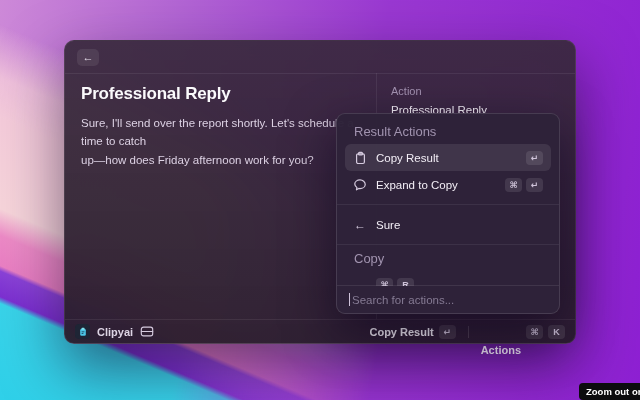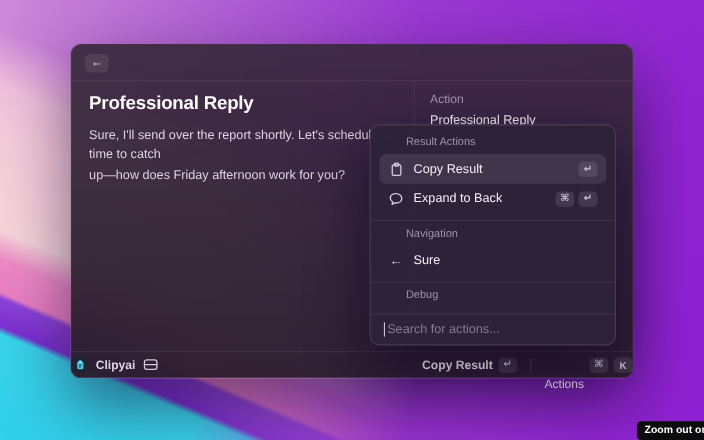--- a/index.html
+++ b/index.html
@@ -48,41 +48,41 @@
   .main-pane{flex:1 1 auto;padding:11px 16px 0 16px;min-width:0;}
   .page-title{font-size:17px;font-weight:700;letter-spacing:-.2px;color:#fbfafc;margin:0 0 10px 0;}
   .body-text{font-size:11.5px;line-height:1.6;color:#ddd2e4;max-width:364px;}
   .v-divider{width:1px;background:rgba(255,255,255,.07);}
   .side-pane{width:170px;flex:0 0 auto;padding:12px 14px;}
   .pane-label{font-size:11px;color:#a493b2;margin-bottom:7px;}
   .pane-value{font-size:11.5px;color:#f2edf5;font-weight:500;}
   
   .status-bar{position:absolute;left:0;right:0;bottom:0;height:24px;
     border-top:1px solid rgba(255,255,255,.07);
-    display:flex;align-items:center;padding:0 0;box-sizing:border-box;gap:7px;}
+    display:flex;align-items:center;padding:0 10px;box-sizing:border-box;gap:7px;}
   .app-logo{width:15px;height:15px;border-radius:4px;background:#1e2535;
     display:flex;align-items:center;justify-content:center;flex:0 0 auto;}
   .app-name{font-size:11px;font-weight:600;color:#ded5e5;}
   .bar-spacer{flex:1 1 auto;}
   .bar-group{display:flex;align-items:center;gap:5px;}
   .bar-label{font-size:11px;font-weight:600;color:#f1ecf4;}
-  .bar-label.dim{color:#d9cfe0;font-weight:400;margin-top:36px;}
+  .bar-label.dim{color:#d9cfe0;font-weight:700;margin-top:36px;}
   .key{min-width:11px;height:14px;padding:0 3px;border-radius:4px;background:rgba(255,255,255,.10);
     color:#cfc3d9;font-size:9px;display:flex;align-items:center;justify-content:center;font-weight:600;}
   .bar-sep{width:1px;height:12px;background:rgba(255,255,255,.14);margin:0 5px;}
   
   .action-panel{
     position:absolute;left:336px;top:113px;width:224px;height:201px;
     border-radius:9px;background:rgba(46,35,57,.98);
     border:1px solid rgba(255,255,255,.12);
     box-shadow:0 18px 50px rgba(10,0,25,.55);
     box-sizing:border-box;overflow:hidden;color:#efe9f3;
   }
   .ap-list{position:absolute;top:0;left:0;right:0;bottom:27px;overflow:hidden;padding:7px 8px 0 8px;}
-  .ap-section-title{font-size:10px;color:#a193af;margin:3px 8px 5px 24px;}
+  .ap-section-title{font-size:13px;color:#a193af;margin:3px 8px 5px 9px;}
   .ap-row{height:27px;border-radius:6px;display:flex;align-items:center;gap:9px;padding:0 8px;}
   .ap-row.selected{background:rgba(255,255,255,.09);}
   .ap-row .icn{width:14px;height:14px;display:flex;align-items:center;justify-content:center;color:#d6cbdf;flex:0 0 auto;font-size:12px;}
   .ap-row .lbl{font-size:11.5px;font-weight:500;color:#f3eef6;flex:1 1 auto;}
   .ap-keys{display:flex;gap:4px;}
   .ap-divider{height:1px;background:rgba(255,255,255,.07);margin:6px -8px;}
   .ap-search{position:absolute;left:0;right:0;bottom:0;height:27px;
     border-top:1px solid rgba(255,255,255,.09);display:flex;align-items:center;padding:0 12px;}
   .caret{width:1px;height:13px;background:#cfc3da;margin-right:2px;}
   .ap-search input{background:transparent;border:none;outline:none;color:#efe9f3;
@@ -168,39 +168,38 @@
         <span class="key">↵</span>
       </span>
     </div>
 
     <div class="ap-row">
       <span class="icn">
         <svg class="stroke" width="14" height="14" viewBox="0 0 15 15">
           <path d="M7.5 2.1c-3.1 0-5.6 1.9-5.6 4.4 0 1.5.9 2.8 2.3 3.6l-.5 2.6 2.5-1.5c.4.1.8.1 1.3.1 3.1 0 5.6-1.9 5.6-4.4S10.6 2.1 7.5 2.1z"></path>
         </svg>
       </span>
-      <span class="lbl">Expand to Back</span>
+      <span class="lbl">Expand to Copy</span>
       <span class="ap-keys">
         <span class="key">⌘</span>
         <span class="key">↵</span>
       </span>
     </div>
 
     <div class="ap-divider"></div>
 
-    <div class="ap-section-title">Navigation</div>
 
     <div class="ap-row">
       <span class="icn">←</span>
       <span class="lbl">Sure</span>
     </div>
 
     <div class="ap-divider"></div>
 
-    <div class="ap-section-title">Debug</div>
+    <div class="ap-section-title">Copy</div>
 
     <div class="ap-row">
       <span class="icn">
         
       </span>
 
       <span class="ap-keys">
         <span class="key">⌘</span>
         <span class="key">R</span>
       </span>

